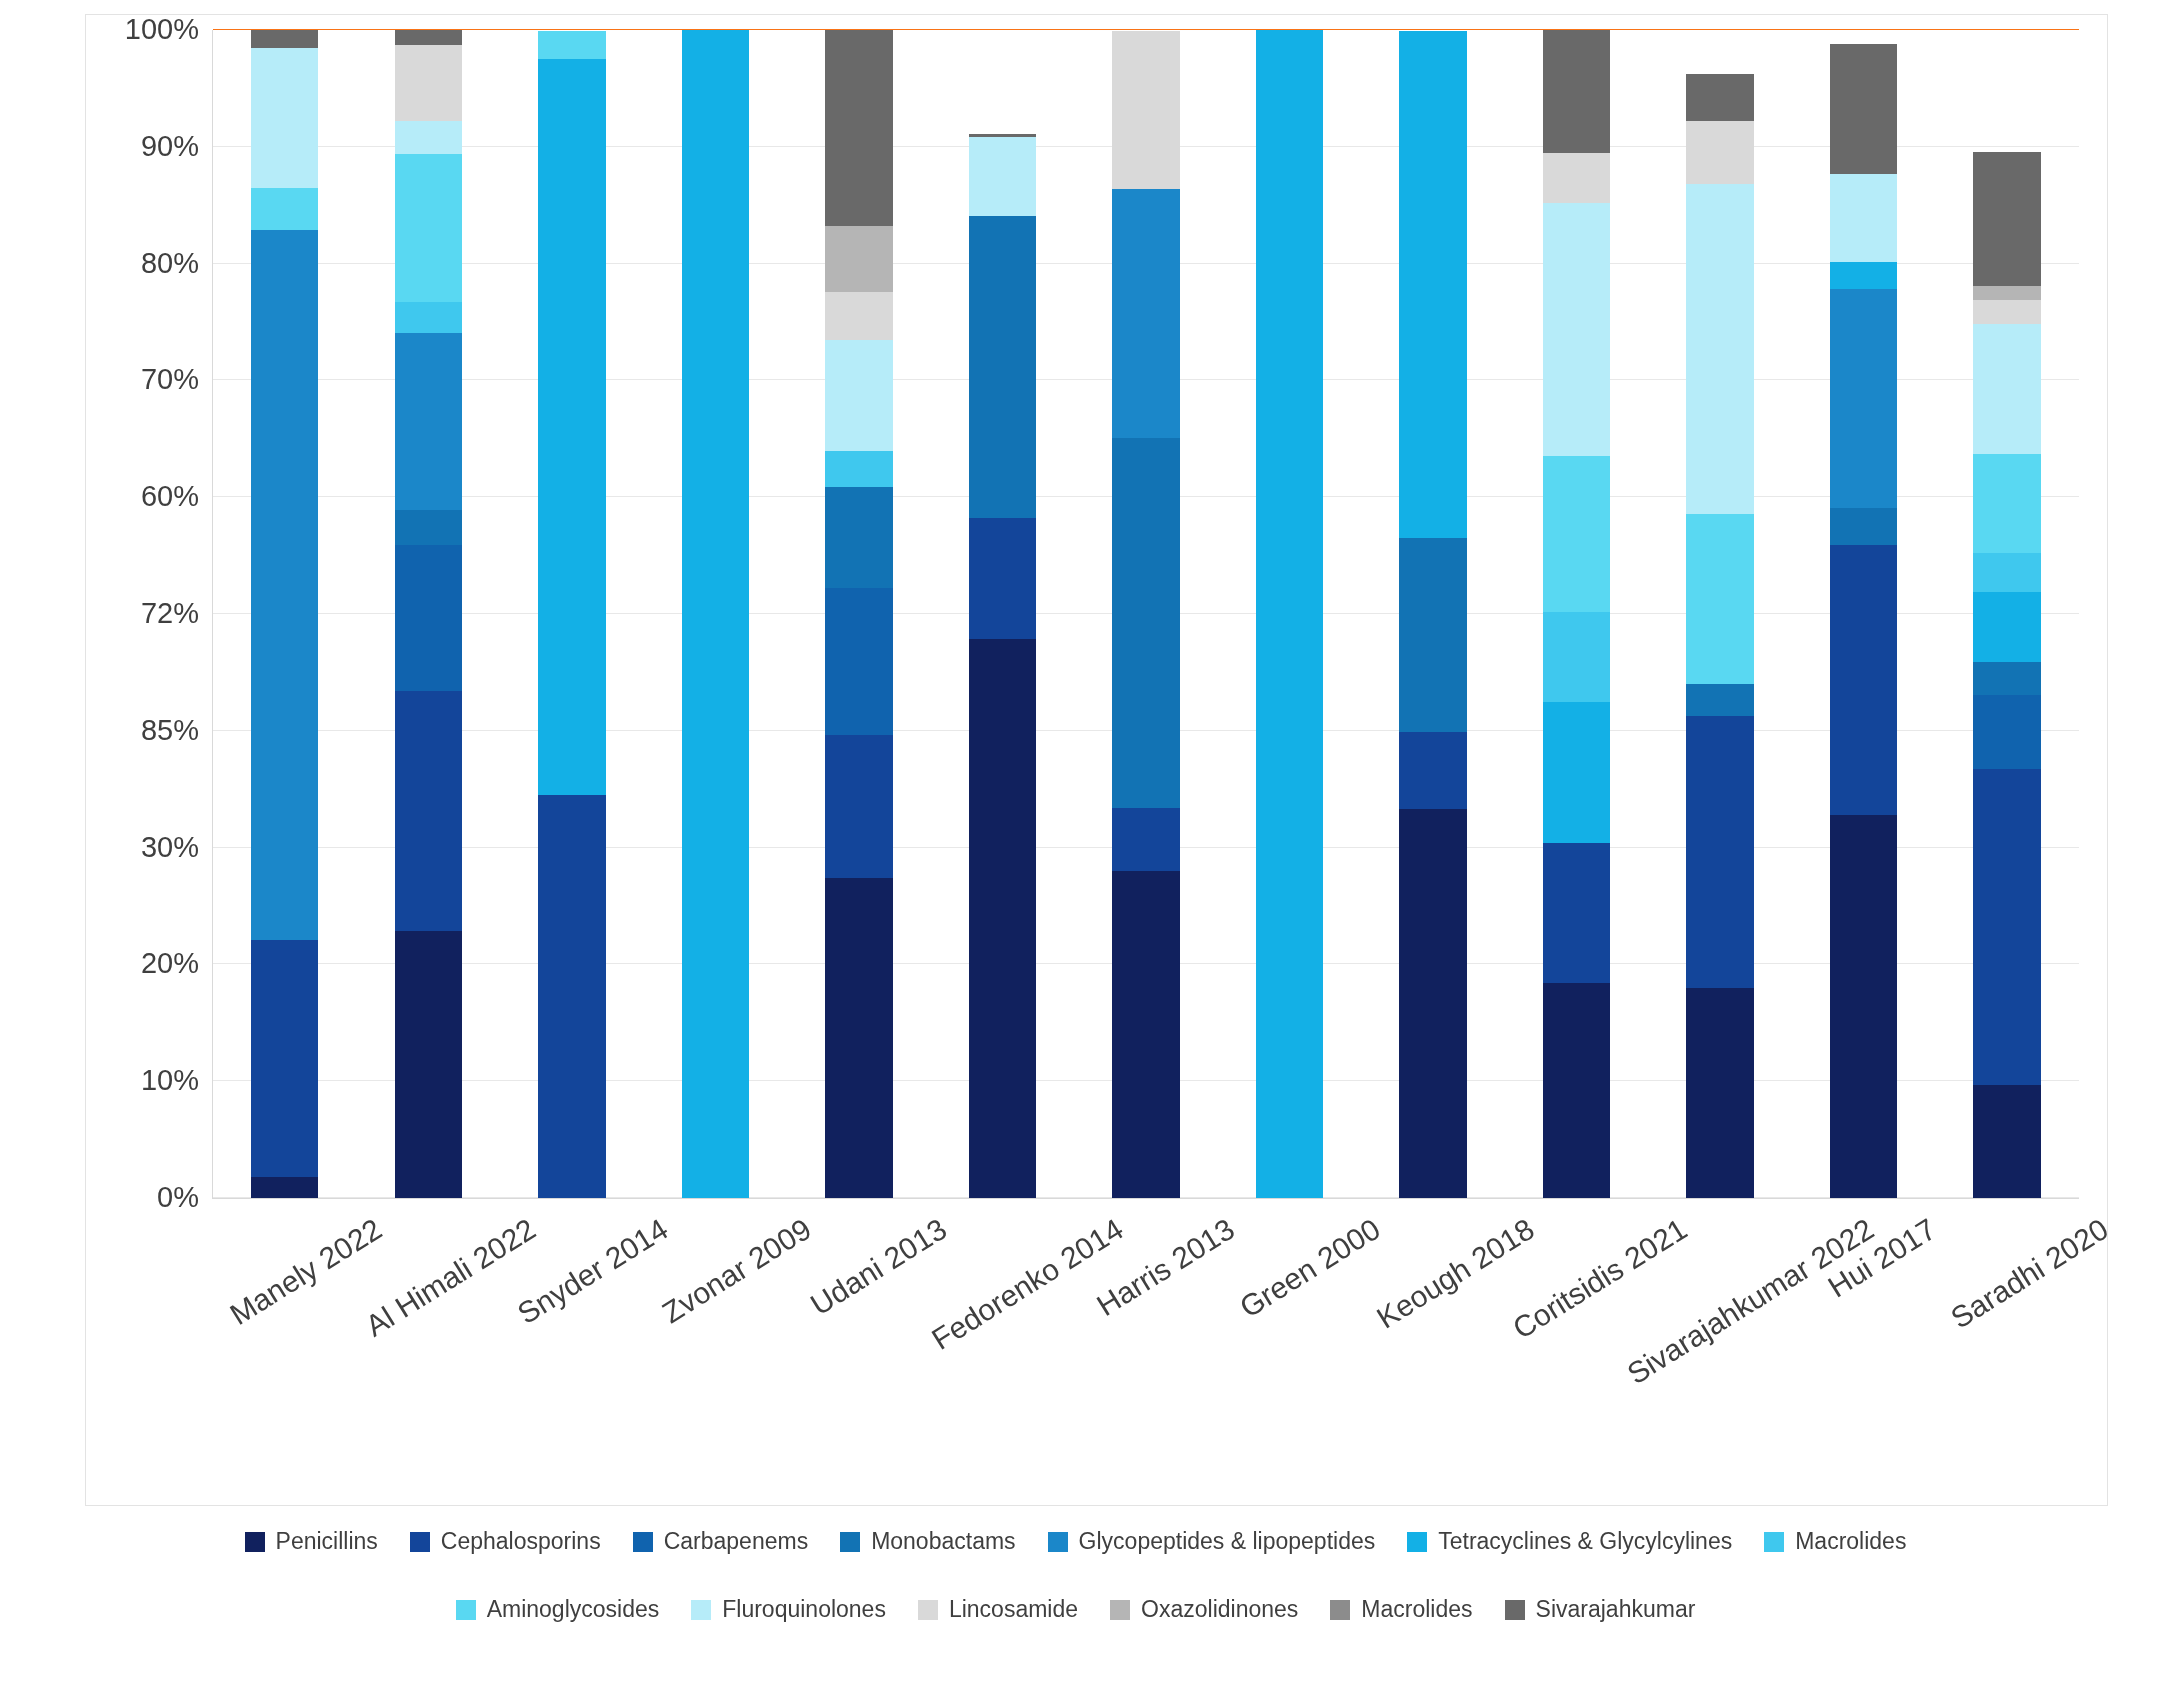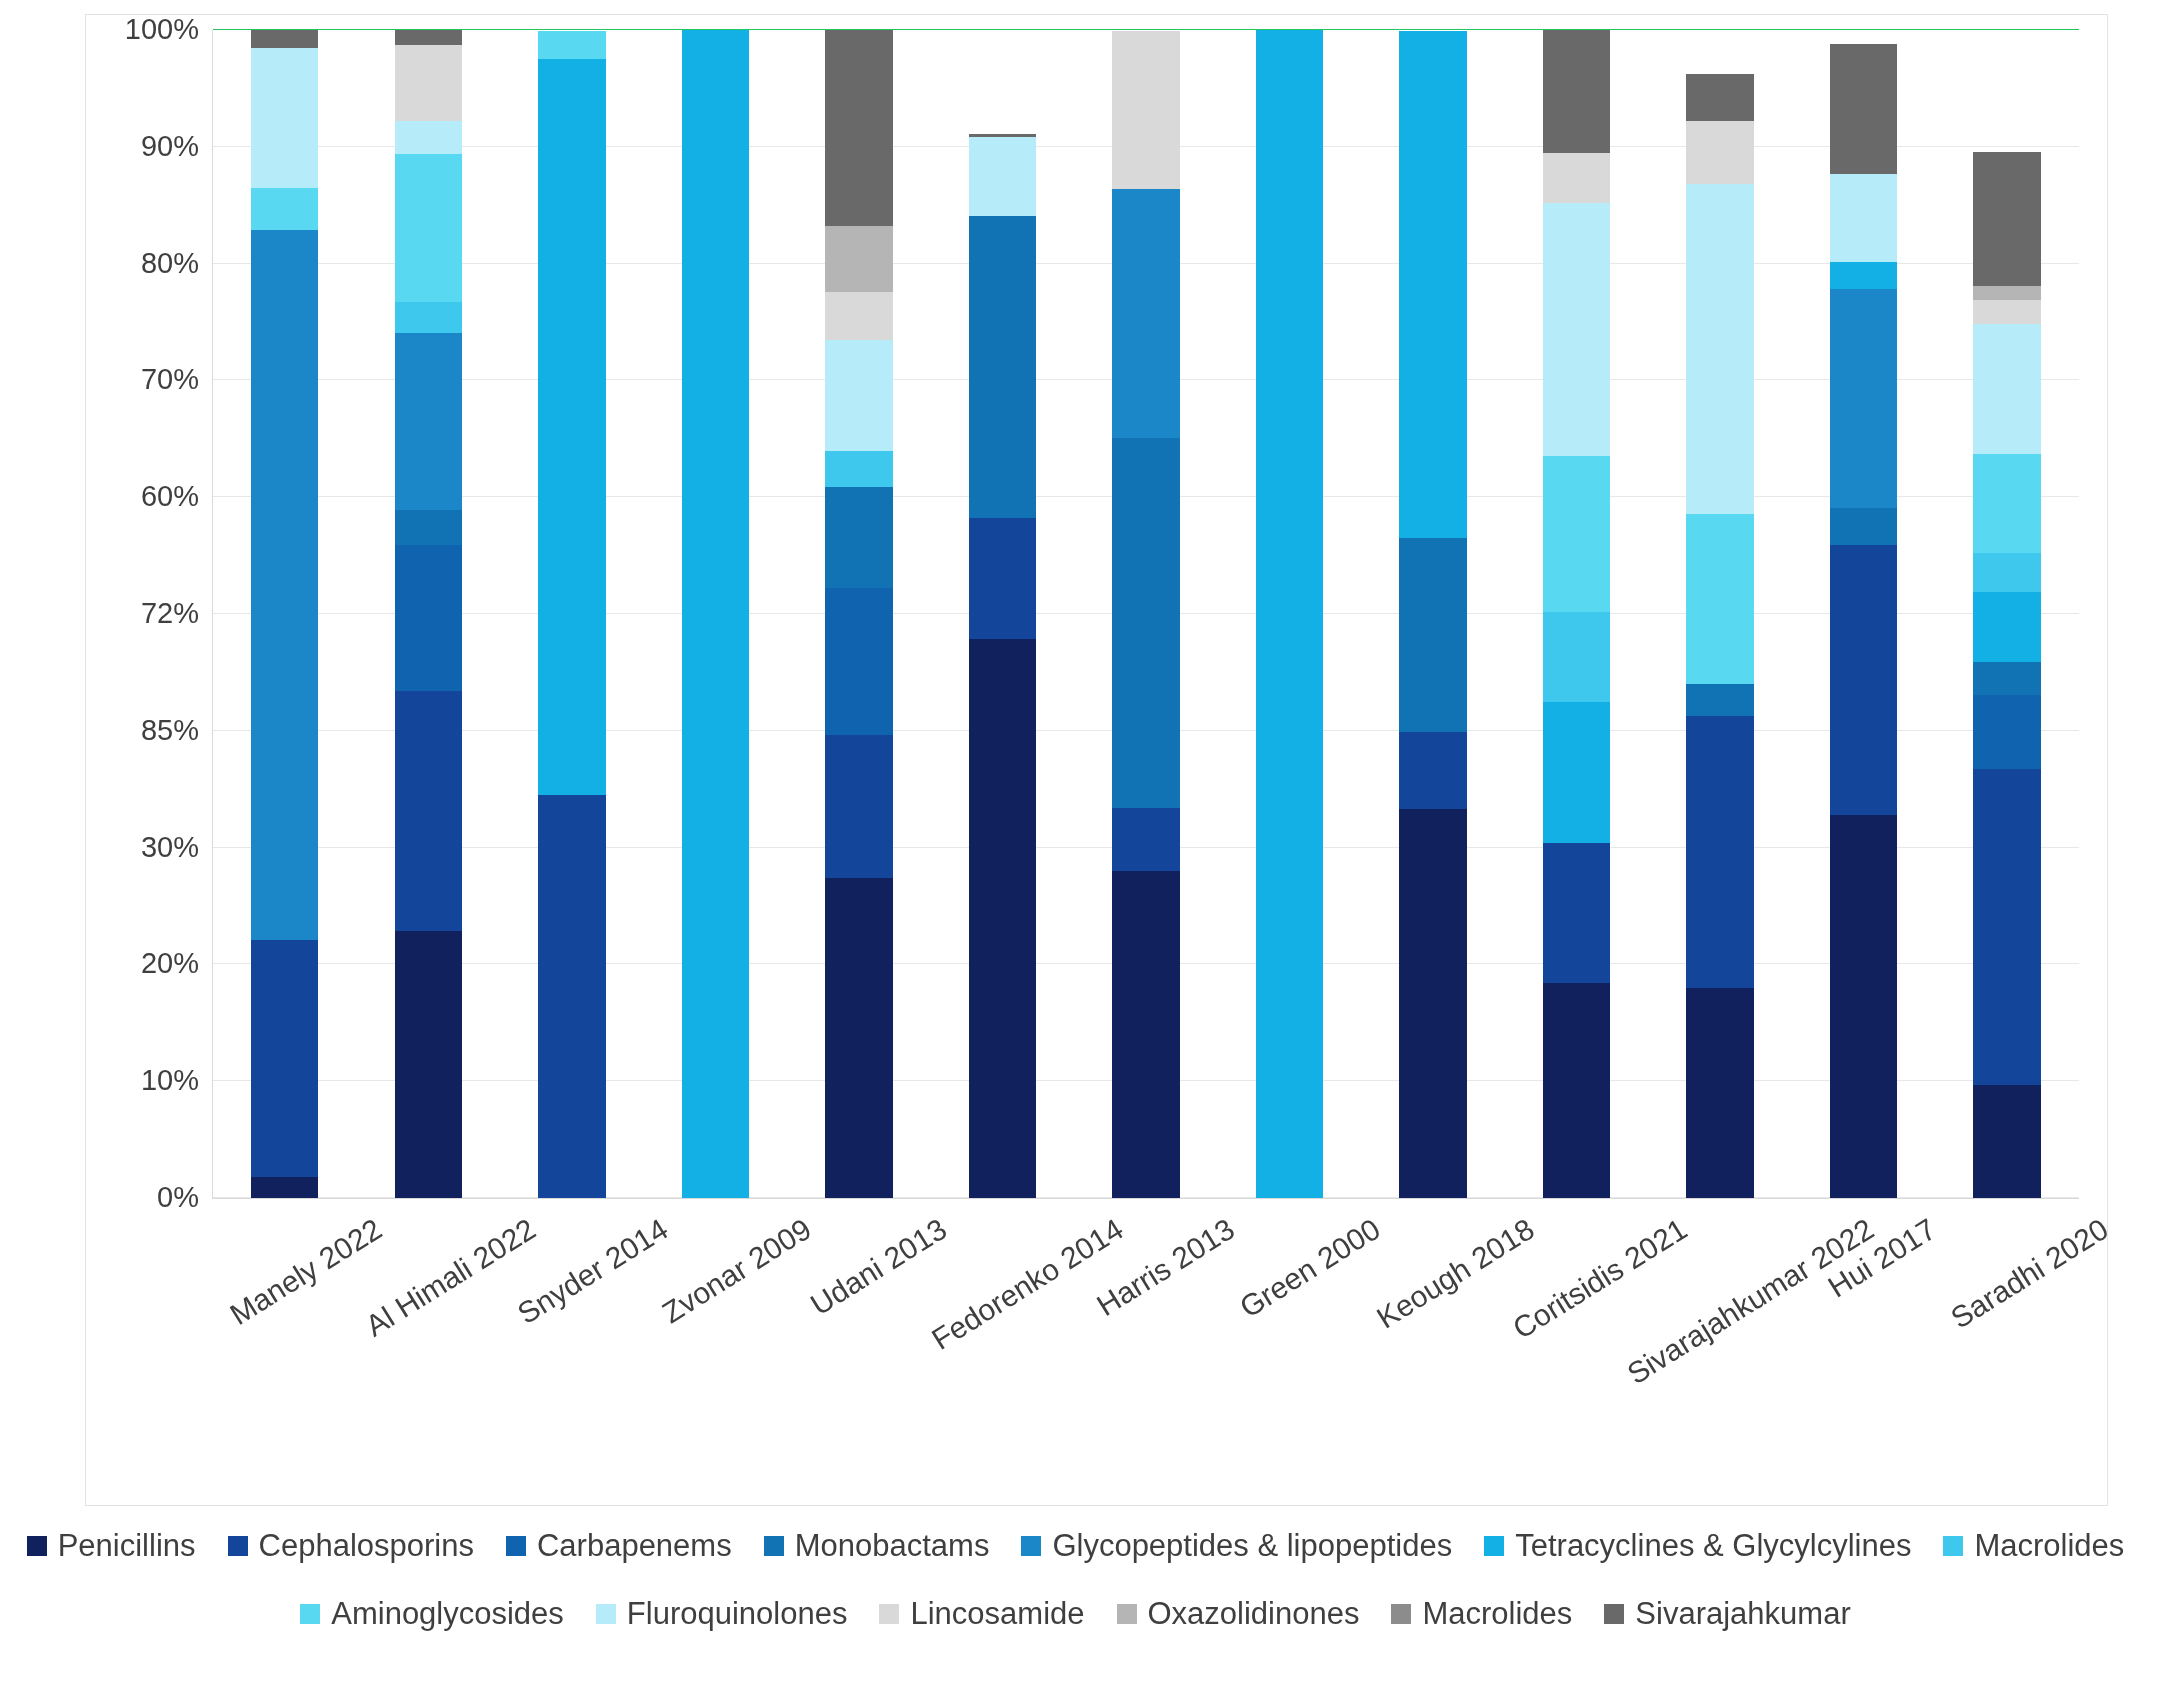--- a/index.html
+++ b/index.html
@@ -46,21 +46,21 @@
     box-sizing: content-box;
   }
 
   .gridline {
     position: absolute;
     left: 0;
     width: 100%;
     height: 1px;
     background: #e8e8e8;
   }
-  .gridline.top-line { background: #22c55e; }
+  .gridline.top-line { background: #f97316; }
 
   .ytick {
     position: absolute;
     right: 100%;
     transform: translateY(-50%);
     padding-right: 14px;
     font-size: 29px;
     color: #3f3f3f;
     white-space: nowrap;
   }
@@ -111,21 +111,21 @@
     white-space: nowrap;
     font-size: 30px;
     color: #3f3f3f;
     text-align: right;
   }
 
   .legend {
     position: absolute;
     left: 0;
     width: 2183px;
-    font-size: 31px;
+    font-size: 23px;
     color: #3f3f3f;
   }
   .legend-row {
     display: flex;
     flex-direction: row;
     align-items: center;
     justify-content: center;
     gap: 0px;
   }
   .legend-row-1 { top: 1528px; }

